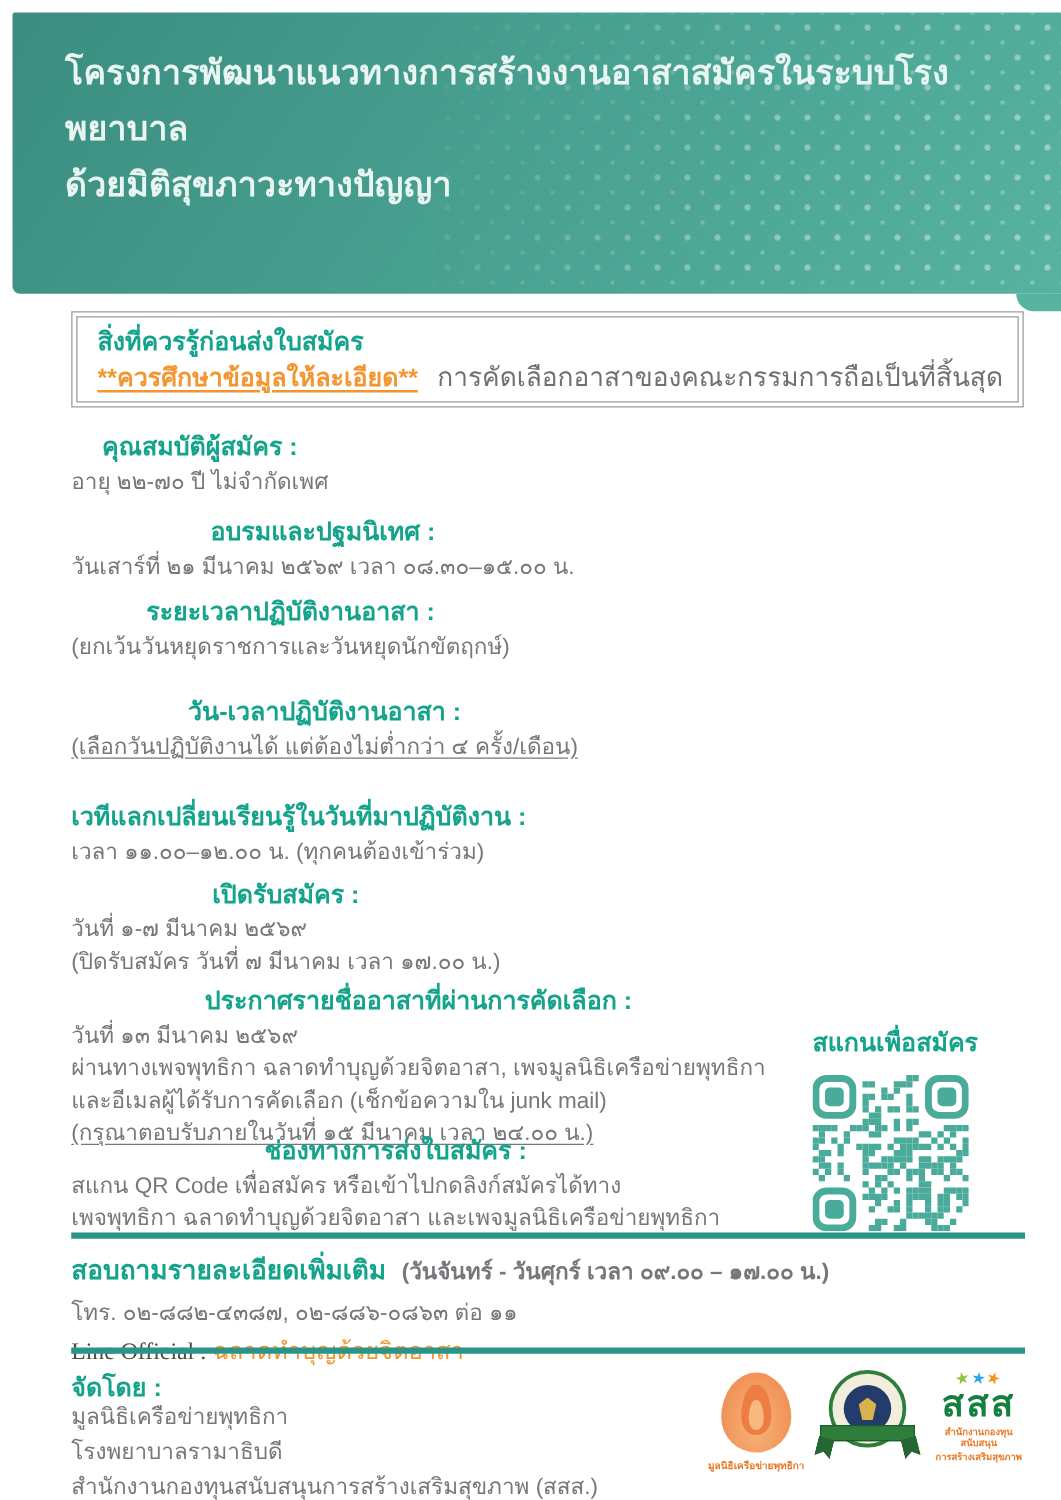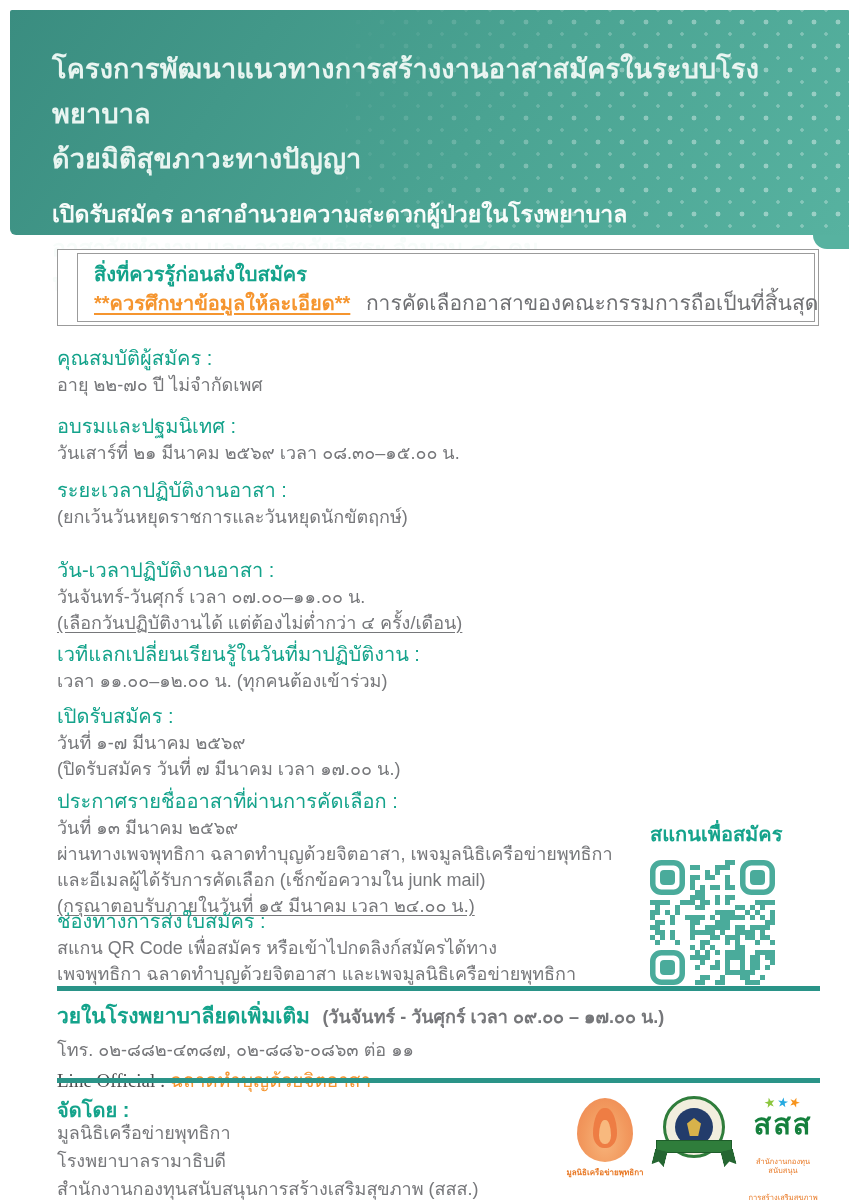--- a/index.html
+++ b/index.html
@@ -19,36 +19,36 @@
   .header-dots{position:absolute;top:0;right:0;bottom:0;width:60%;
           background-image:
             radial-gradient(rgba(255,255,255,.42) 2.2px, transparent 2.7px),
             radial-gradient(rgba(255,255,255,.30) 1.5px, transparent 2px);
           background-size:24px 24px,24px 24px;
           background-position:0 0,12px 12px;
           -webkit-mask-image:linear-gradient(115deg,transparent 0%,rgba(0,0,0,.85) 55%,#000 100%);
           mask-image:linear-gradient(115deg,transparent 0%,rgba(0,0,0,.85) 55%,#000 100%);}
   .header-tab{position:absolute;right:0;top:235px;width:36px;height:14px;
           background:var(--header-teal-light);border-radius:0 0 0 14px;}
-  .header-content{position:relative;padding:37px 30px 0 42px;}
+  .header-content{position:relative;padding:26px 30px 0 42px;}
   .h-title{font-size:27px;font-weight:bold;line-height:45px;color:#e9f5f1;letter-spacing:.2px;}
   .h-sub{margin-top:15px;font-size:23px;font-weight:bold;line-height:34px;color:#f7fcfa;}
 
   
   .notice{position:absolute;left:57px;top:249px;width:762px;height:77px;
           border:1.5px solid var(--box-border);padding:3px;background:#fff;}
-  .notice-inner{border:1.5px solid var(--box-border);height:100%;padding:7px 16px 5px 16px;margin-left:16px;}
+  .notice-inner{border:1.5px solid var(--box-border);height:100%;padding:7px 16px 5px 16px;}
   .n1{color:var(--heading-teal);font-size:20px;font-weight:bold;line-height:26px;}
   .n2{margin-top:1px;font-size:20px;line-height:30px;white-space:nowrap;}
   .n2 .hl{color:var(--accent-orange);font-weight:bold;text-decoration:underline;text-underline-offset:3px;}
   .n2 .rest{color:#6f7073;font-size:21px;margin-left:10px;font-family:Liberation Mono, monospace;}
 
   
   .sec{position:absolute;left:57px;max-width:600px;}
-  .sec h2{margin:0;font-size:20px;font-weight:normal;color:var(--heading-teal);line-height:26px;}
+  .sec h2{margin:0;font-size:20px;font-weight:bold;color:var(--heading-teal);line-height:26px;text-align:center;}
   .sec p{margin:3px 0 0;font-size:18px;color:var(--body-gray);line-height:23px;}
   .u{text-decoration:underline;text-underline-offset:3px;}
 
   
   .qr-block{position:absolute;left:650px;top:818px;width:156px;text-align:left;}
   .qr-label{color:var(--heading-teal);font-size:20px;font-weight:bold;}
   .qr-svg{margin-top:10px;}
 
   
   .rule{position:absolute;left:57px;width:763px;height:5px;background:var(--divider-teal);}
@@ -89,39 +89,34 @@
          border:1px solid #1e5c2a;}
   .seal-ribbon::before,.seal-ribbon::after{content:"";position:absolute;top:9px;width:13px;height:16px;background:#256632;}
   .seal-ribbon::before{left:-4px;transform:rotate(14deg);clip-path:polygon(0 0,100% 0,100% 100%,50% 72%,0 100%);}
   .seal-ribbon::after{right:-4px;transform:rotate(-14deg);clip-path:polygon(0 0,100% 0,100% 100%,50% 72%,0 100%);}
   
   .sss-stars{font-size:13px;line-height:13px;letter-spacing:1px;}
   .sss-stars .s1{color:#8cc63f;display:inline-block;transform:rotate(-12deg);}
   .sss-stars .s2{color:#27aae1;display:inline-block;transform:rotate(8deg);}
   .sss-stars .s3{color:#f7941d;display:inline-block;transform:rotate(20deg);}
   .sss-word{font-size:29px;font-weight:bold;color:#15803d;line-height:30px;letter-spacing:2px;}
-  .sss-cap{font-size:7.5px;font-weight:normal;color:#e87722;line-height:9px;margin-top:18px;}
+  .sss-cap{font-size:7.5px;font-weight:bold;color:#e87722;line-height:9px;margin-top:2px;}
 </style>
 </head>
 <body>
 
 <div class="page">
 
   <div class="header">
     <div class="header-dots"></div>
     <div class="header-content">
       <div class="h-title">
         <div>โครงการพัฒนาแนวทางการสร้างงานอาสาสมัครในระบบโรงพยาบาล</div>
         <div>ด้วยมิติสุขภาวะทางปัญญา</div>
       </div>
-      <div class="h-sub">
-        <div>เปิดรับสมัคร อาสาอำนวยความสะดวกผู้ป่วยในโรงพยาบาล</div>
-        <div>อาสาวัยทำงาน และ อาสาวัยอิสระ จำนวน ๔๐ คน</div>
-        <div>ปฏิบัติงาน ณ โรงพยาบาลรามาธิบดี รุ่นที่ ๘</div>
-      </div>
     </div>
   </div>
   <div class="header-tab"></div>
 
   <div class="notice">
     <div class="notice-inner">
       <div class="n1">สิ่งที่ควรรู้ก่อนส่งใบสมัคร</div>
       <div class="n2">
         <span class="hl">**ควรศึกษาข้อมูลให้ละเอียด**</span>
         <span class="rest">การคัดเลือกอาสาของคณะกรรมการถือเป็นที่สิ้นสุด</span>
@@ -139,21 +134,20 @@
     <p>วันเสาร์ที่ ๒๑ มีนาคม ๒๕๖๙ เวลา ๐๘.๓๐–๑๕.๐๐ น.</p>
   </section>
 
   <section class="sec" style="top:477px">
     <h2>ระยะเวลาปฏิบัติงานอาสา :</h2>
     <p>(ยกเว้นวันหยุดราชการและวันหยุดนักขัตฤกษ์)</p>
   </section>
 
   <section class="sec" style="top:557px">
     <h2>วัน-เวลาปฏิบัติงานอาสา :</h2>
-    <p>วันจันทร์-วันศุกร์ เวลา ๐๗.๐๐–๑๑.๐๐ น.</p>
     <p class="u">(เลือกวันปฏิบัติงานได้ แต่ต้องไม่ต่ำกว่า ๔ ครั้ง/เดือน)</p>
   </section>
 
   <section class="sec" style="top:641px">
     <h2>เวทีแลกเปลี่ยนเรียนรู้ในวันที่มาปฏิบัติงาน :</h2>
     <p>เวลา ๑๑.๐๐–๑๒.๐๐ น. (ทุกคนต้องเข้าร่วม)</p>
   </section>
 
   <section class="sec" style="top:703px">
     <h2>เปิดรับสมัคร :</h2>
@@ -386,21 +380,21 @@
           <rect x="100" y="120" width="5" height="5" fill="#4aab9b"></rect>
           <rect x="105" y="120" width="5" height="5" fill="#4aab9b"></rect>
         </svg>
     </div>
   </div>
 
   <div class="rule rule-1"></div>
 
   <div class="contact">
     <div>
-      <span class="c-head">วยในโรงพยาบาลียดเพิ่มเติม</span>
+      <span class="c-head">สอบถามรายละเอียดเพิ่มเติม</span>
       <span class="c-note">(วันจันทร์ - วันศุกร์ เวลา ๐๙.๐๐ – ๑๗.๐๐ น.)</span>
     </div>
     <div class="c-phone">โทร. ๐๒-๘๘๒-๔๓๘๗, ๐๒-๘๘๖-๐๘๖๓ ต่อ ๑๑</div>
     <div class="c-line">
       <span>Line Official :</span>
       <span class="val">ฉลาดทำบุญด้วยจิตอาสา</span>
     </div>
   </div>
 
   <div class="rule rule-2"></div>

